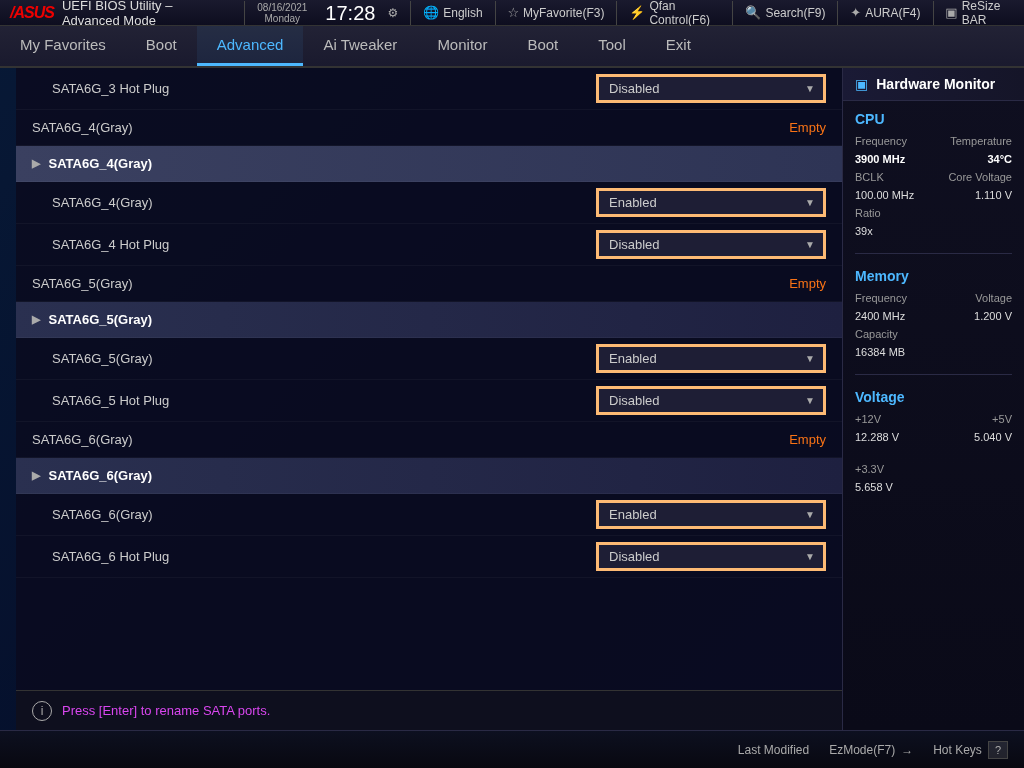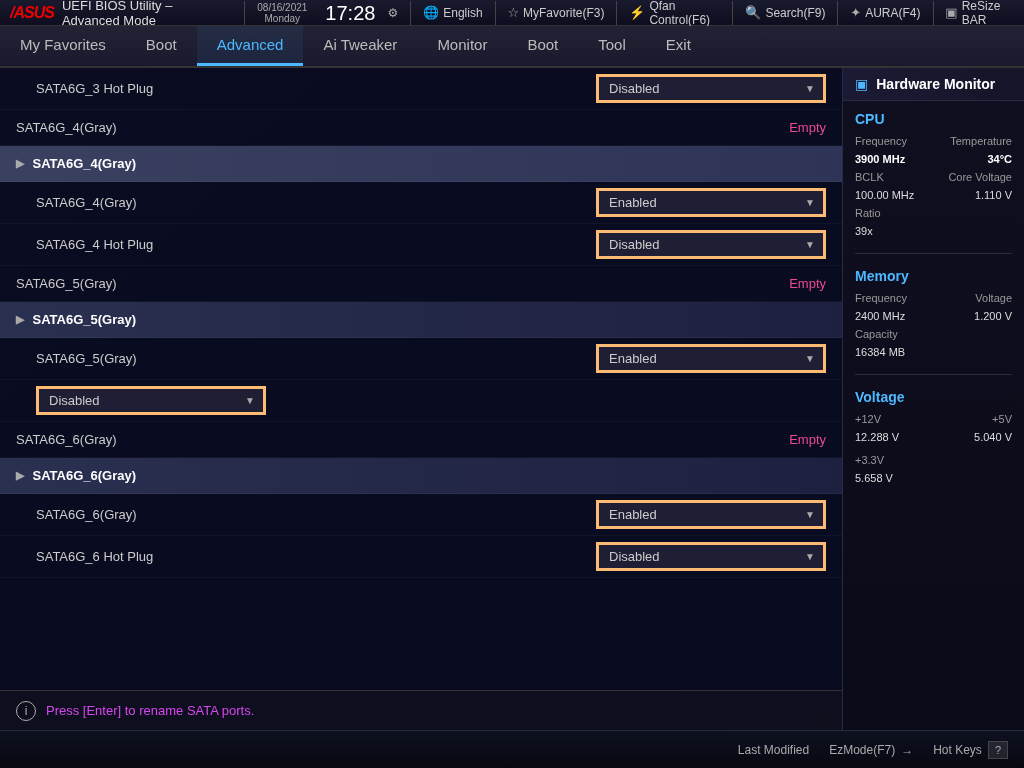--- a/index.html
+++ b/index.html
@@ -135,20 +135,21 @@
       color: #4db8ff;
       border-bottom: 3px solid #4db8ff;
       background: rgba(77,184,255,0.08);
     }
 
     
     .content-area {
       display: flex;
       flex: 1;
       overflow: hidden;
+      padding-left: 16px;
     }
 
     
     .main-panel {
       flex: 1;
       background: rgba(10, 10, 30, 0.85);
       overflow: hidden;
       display: flex;
       flex-direction: column;
     }
@@ -192,21 +193,21 @@
       font-size: 13px;
       color: #ccc;
     }
 
     .setting-row.group-header .setting-name {
       color: #fff;
     }
 
     .setting-value {
       font-size: 13px;
-      color: #ec4899;
+      color: #f97316;
     }
 
     .expand-icon {
       margin-right: 8px;
       color: #aaa;
       font-size: 11px;
     }
 
     .dropdown-control {
       display: flex;
@@ -499,20 +500,21 @@
 
         <div class="setting-row sub-item">
           <span class="setting-name">SATA6G_5(Gray)</span>
           <div class="dropdown-control">
             <span>Enabled</span>
             <span class="dropdown-arrow">▼</span>
           </div>
         </div>
 
         <div class="setting-row sub-item">
+          <span class="setting-name">SATA6G_5 Hot Plug</span>
           <div class="dropdown-control">
             <span>Disabled</span>
             <span class="dropdown-arrow">▼</span>
           </div>
         </div>
 
         <div class="setting-row">
           <span class="setting-name">SATA6G_6(Gray)</span>
           <span class="setting-value">Empty</span>
         </div>
@@ -603,21 +605,21 @@
       <div class="sidebar-section">
         <div class="sidebar-section-title voltage-color">Voltage</div>
         <div class="stat-row">
           <span class="stat-label">+12V</span>
           <span class="stat-label">+5V</span>
         </div>
         <div class="stat-row">
           <span class="stat-value">12.288 V</span>
           <span class="stat-value">5.040 V</span>
         </div>
-        <div class="stat-row" style="margin-top:11px">
+        <div class="stat-row" style="margin-top:20px">
           <span class="stat-label">+3.3V</span>
         </div>
         <div class="stat-row">
           <span class="stat-value">5.658 V</span>
         </div>
       </div>
 
     </div>
   </div>
 

